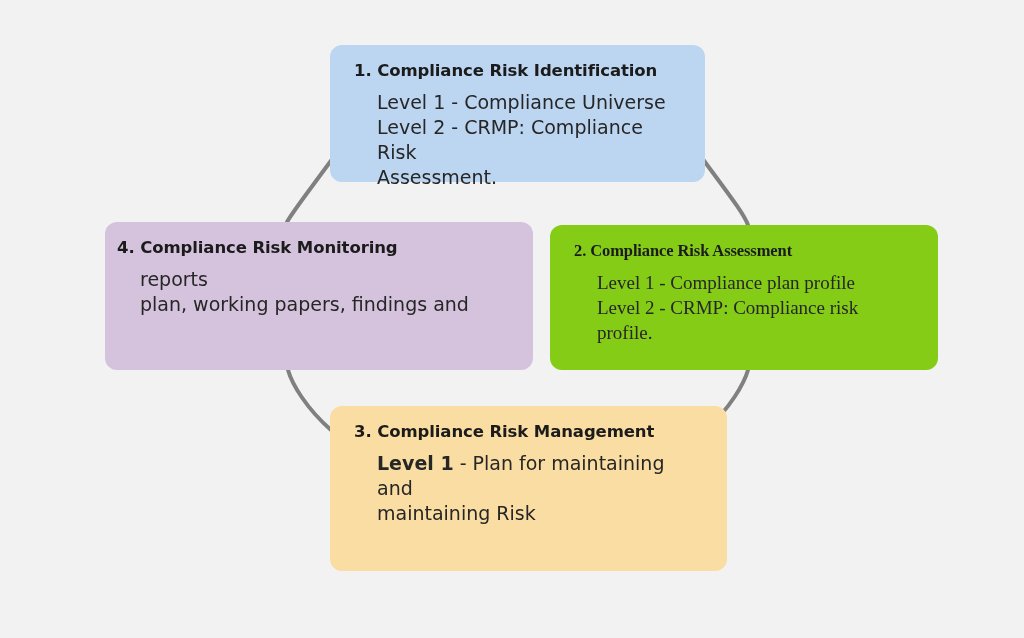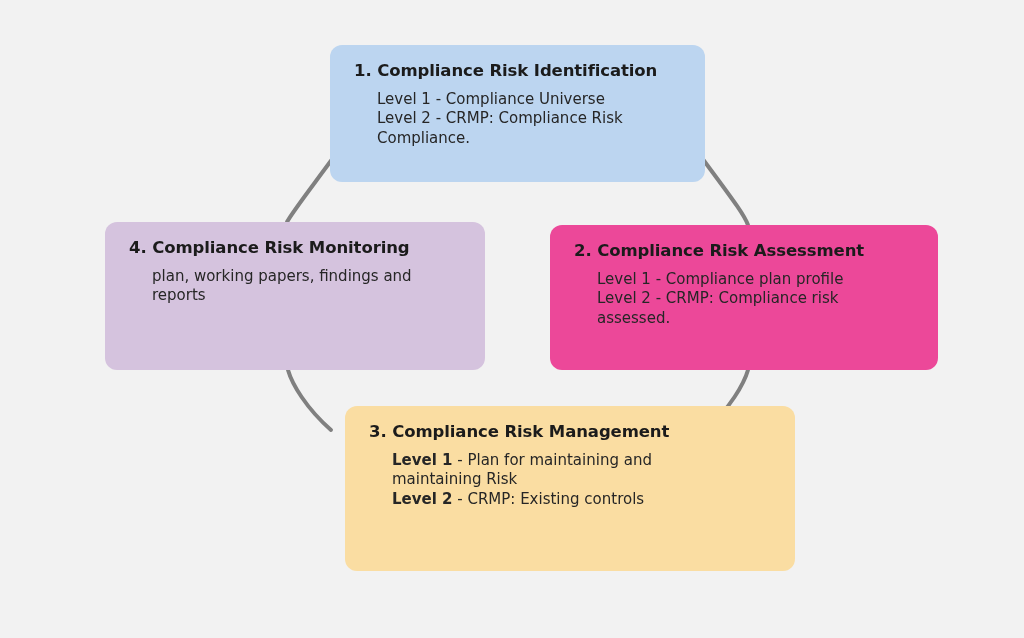--- a/index.html
+++ b/index.html
@@ -34,85 +34,84 @@
   }
   .node-title {
     font-size: 16.5px;
     font-weight: bold;
     letter-spacing: -0.1px;
     line-height: 1.25;
     margin: 0 0 8px 0;
     white-space: nowrap;
   }
   .node-body {
-    font-size: 15px;
+    font-size: 19px;
     line-height: 1.32;
     margin: 0;
     padding-left: 23px;
     color: #262626;
   }
   .node-body .lv {
     font-weight: normal;
   }
   .node-body.bold-levels .lv {
     font-weight: bold;
   }
   .node-line {
     display: block;
   }
 
   #node-1 { left: 330px; top: 45px;  width: 375px; height: 137px;
             background: #bcd5f0; }
   #node-2 { left: 550px; top: 225px; width: 388px; height: 145px;
             background: #bfe8e6; }
-  #node-3 { left: 330px; top: 406px; width: 450px; height: 165px;
-            background: #fadda2; margin-left: 15px; }
-  #node-4 { left: 105px; top: 222px; width: 380px; height: 148px;
-            background: #d5c3de; }
+  #node-3 { left: 330px; top: 406px; width: 397px; height: 165px;
+            background: #fadda2; }
+  #node-4 { left: 105px; top: 222px; width: 428px; height: 148px;
+            background: #d5c3de; padding-left: 12px; }
 </style>
 </head>
 <body style="background: rgb(242, 242, 242);">
 
 <div id="canvas">
 
   <svg id="arcs" viewBox="0 0 1024 638" xmlns="http://www.w3.org/2000/svg">
     <path d="M 333 158 C 305 196 291 214 287 222" fill="none" stroke="#808080" stroke-width="4" stroke-linecap="round"></path>
     <path d="M 702 158 C 730 196 744 214 748 225" fill="none" stroke="#808080" stroke-width="4" stroke-linecap="round"></path>
     <path d="M 748 370 C 744 384 730 408 706 430" fill="none" stroke="#808080" stroke-width="4" stroke-linecap="round"></path>
     <path d="M 288 370 C 292 384 306 408 331 430" fill="none" stroke="#808080" stroke-width="4" stroke-linecap="round"></path>
   </svg>
 
   <div class="node" id="node-1" style="background: rgb(188, 213, 240);">
     <p class="node-title">1. Compliance Risk Identification</p>
     <p class="node-body">
       <span class="node-line"><span class="lv">Level 1</span><span> - Compliance Universe</span></span>
       <span class="node-line"><span class="lv">Level 2</span><span> - CRMP: Compliance Risk</span></span>
-      <span class="node-line"><span class="lv"></span><span>Compliance.</span></span>
+      <span class="node-line"><span class="lv"></span><span>Assessment.</span></span>
     </p>
   </div>
 
-  <div class="node" id="node-2" style="background: #ec4899;">
+  <div class="node" id="node-2" style="background: #84cc16; font-family: Liberation Serif, serif;">
     <p class="node-title">2. Compliance Risk Assessment</p>
     <p class="node-body">
       <span class="node-line"><span class="lv">Level 1</span><span> - Compliance plan profile</span></span>
       <span class="node-line"><span class="lv">Level 2</span><span> - CRMP: Compliance risk</span></span>
-      <span class="node-line"><span class="lv"></span><span>assessed.</span></span>
+      <span class="node-line"><span class="lv"></span><span>profile.</span></span>
     </p>
   </div>
 
   <div class="node" id="node-3" style="background: rgb(250, 221, 162);">
     <p class="node-title">3. Compliance Risk Management</p>
     <p class="node-body bold-levels">
       <span class="node-line"><span class="lv">Level 1</span><span> - Plan for maintaining and</span></span>
       <span class="node-line"><span class="lv"></span><span>maintaining Risk</span></span>
-      <span class="node-line"><span class="lv">Level 2</span><span> - CRMP: Existing controls</span></span>
     </p>
   </div>
 
   <div class="node" id="node-4" style="background: rgb(213, 195, 222);">
     <p class="node-title">4. Compliance Risk Monitoring</p>
     <p class="node-body bold-levels">
+      <span class="node-line"><span class="lv"></span><span>reports</span></span>
       <span class="node-line"><span class="lv"></span><span>plan, working papers, findings and</span></span>
-      <span class="node-line"><span class="lv"></span><span>reports</span></span>
     </p>
   </div>
 
 </div>
 
 </body></html>

